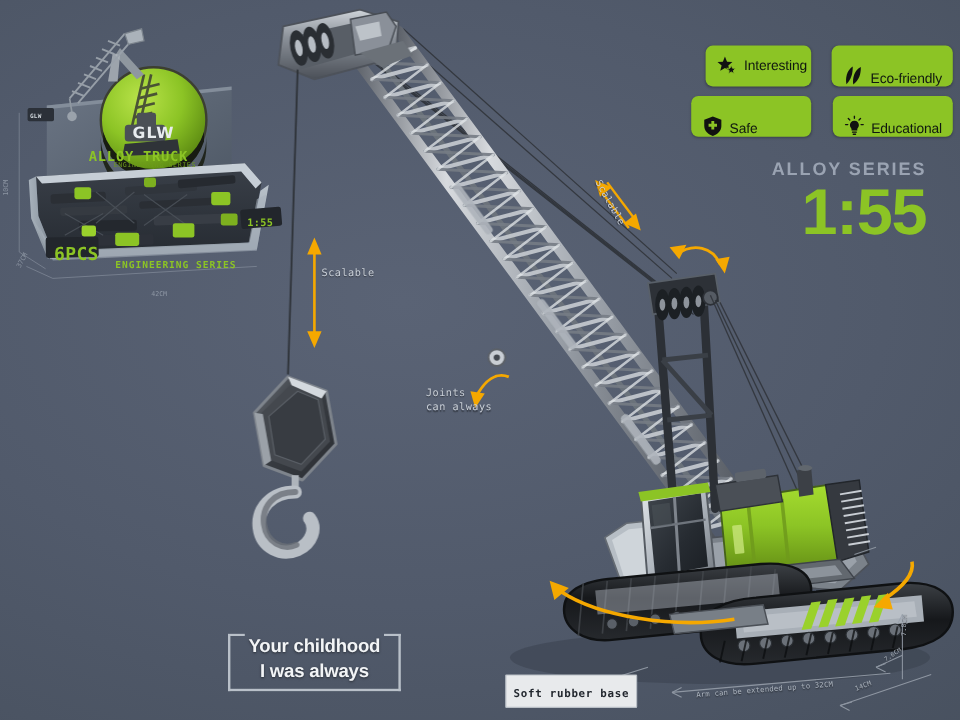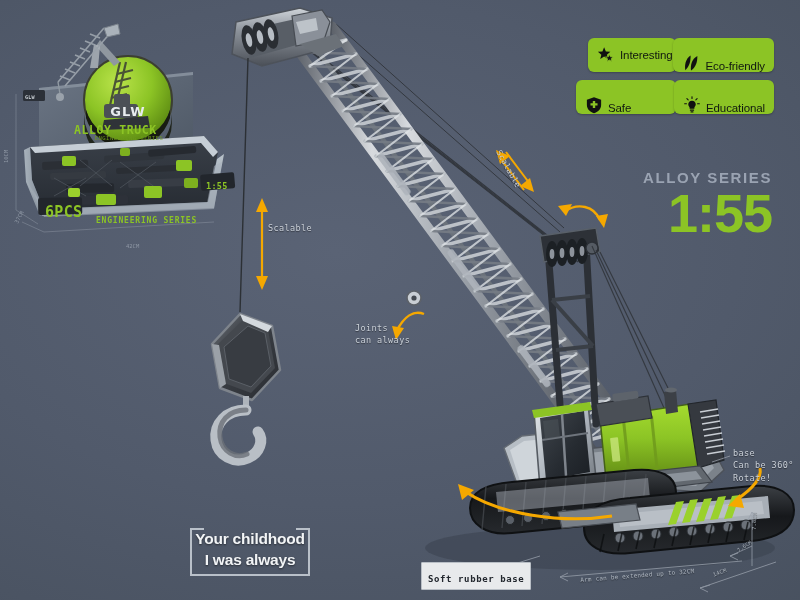--- a/index.html
+++ b/index.html
@@ -13,40 +13,40 @@
     position: relative;
     width: 800px; height: 600px;
     background: radial-gradient(ellipse 120% 100% at 42% 42%, #5a6375 0%, #515a6b 42%, #48515f 78%, #414a58 100%);
   }
 
   
   .badges {
     position: absolute; left: 588px; top: 38px;
     display: grid;
     grid-template-columns: 88px 98px;
-    gap: 8px 0;
+    gap: 8px 20px;
   }
   .badge {
     display: flex; align-items: center; gap: 5px;
     background: #8CC425;
     border-radius: 6px;
     height: 34px;
     padding: 0 9px;
     box-shadow: 0 1px 2px rgba(0,0,0,.25);
   }
   .badge .bi { width: 18px; height: 18px; flex: 0 0 18px; display:block; }
   .badge .bl {
     font-size: 11.5px; color: #101810; font-weight: 500;
     letter-spacing: -.1px; white-space: nowrap;
   }
   .badge.r2 { justify-self: end; align-items: flex-end; }
   .badge.safe { width: 100px; }
 
   
-  .series-wrap { position: absolute; right: 28px; top: 134px; text-align: right; margin-top: 36px; }
+  .series-wrap { position: absolute; right: 28px; top: 134px; text-align: right; }
   .series-kicker {
     font-size: 15px; font-weight: bold; color: #9AA3B2;
     letter-spacing: 1.6px; line-height: 1;
   }
   .series-scale {
     font-size: 54px; font-weight: bold; color: #8CC425;
     letter-spacing: -1px; line-height: .96; margin-top: 3px;
   }
 
   
@@ -141,21 +141,21 @@
   }
   .anno-dim-76 {
     left: 736px; top: 548px;
     transform: rotate(-34deg); transform-origin: left top;
     font-size: 5px; color: #a7afb9; letter-spacing: .2px;
   }
 
   
   .tagline {
     position: absolute; left: 190px; top: 528px;
-    width: 120px; height: 48px;
+    width: 144px; height: 48px;
   }
   .tagline .frame {
     position: absolute; inset: 0;
     border: 2px solid #b9c0c9;
     border-top-color: transparent;
   }
   .tagline .frame::before, .tagline .frame::after {
     content: ""; position: absolute; top: -2px; height: 2px;
     background: #b9c0c9; width: 14px;
   }
@@ -736,23 +736,20 @@
 
   <div class="series-wrap">
     <div class="series-kicker">ALLOY SERIES</div>
     <div class="series-scale">1:55</div>
   </div>
 
   <div class="anno anno-scalable-left">Scalable</div>
   <div class="anno anno-scalable-boom">Scalable</div>
   <div class="anno anno-joints">Joints
 can always</div>
-  <div class="anno anno-base">base
-Can be 360°
-Rotate!</div>
   <div class="anno anno-softrubber">Soft rubber base</div>
   <div class="anno anno-armext">Arm can be extended up to 32CM</div>
   <div class="anno anno-dim-14">14CM</div>
   <div class="anno anno-dim-78">7.8CM</div>
   <div class="anno anno-dim-76">7.6CM</div>
 
   <div class="tagline">
     <div class="frame"></div>
     <div class="tl l1">Your childhood</div>
     <div class="tl l2">I was always</div>

